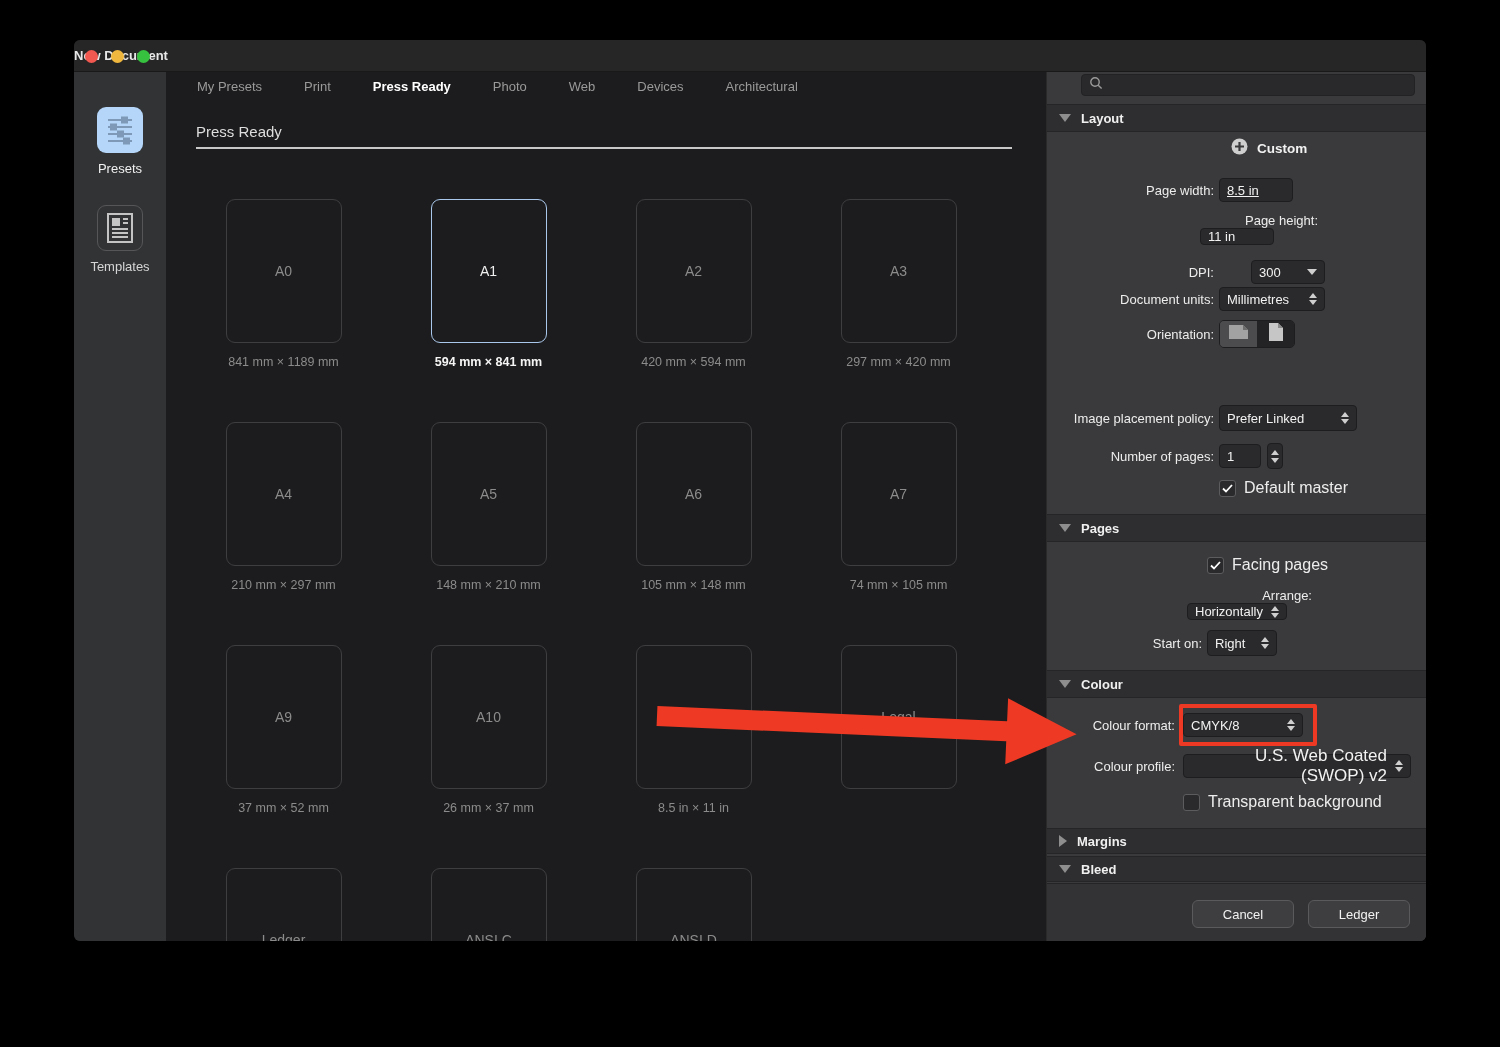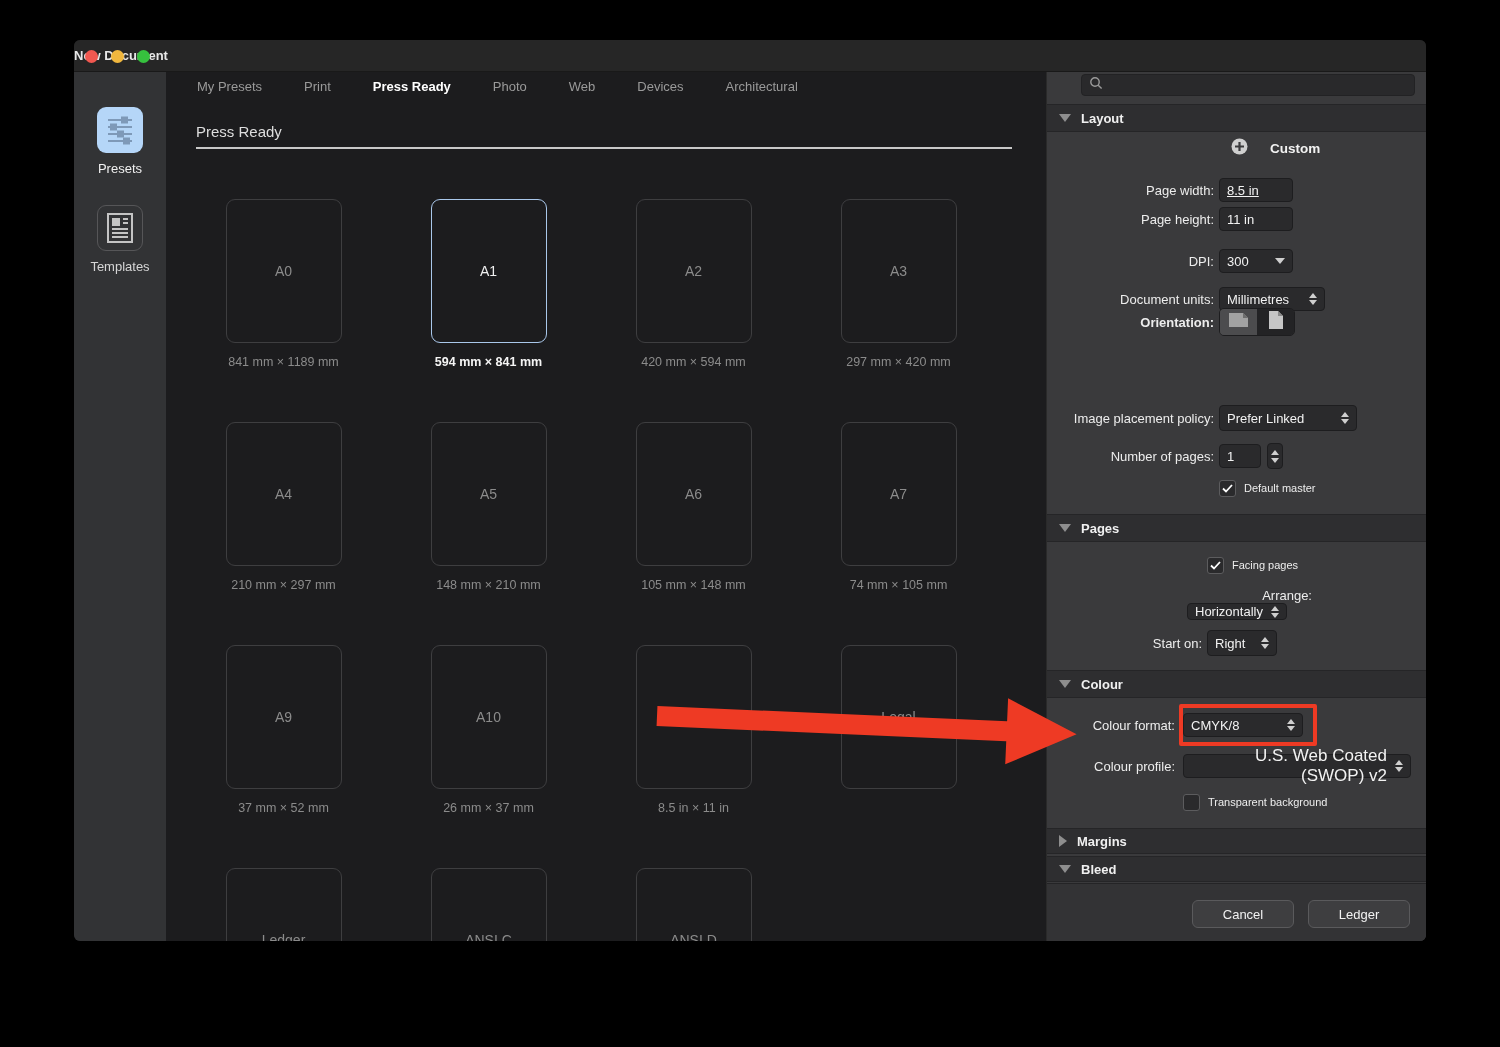--- a/index.html
+++ b/index.html
@@ -62,42 +62,42 @@
 
   .control { background:#2a2a2c; border:1px solid #1d1d1f; border-radius:4px; height:24px;
              color:#f2f2f2; font-size:13px; display:flex; align-items:center; padding:0 7px; }
   .stepper { margin-left:auto; display:flex; flex-direction:column; align-items:center; gap:2px; padding-left:8px; }
   .stp-up { width:0; height:0; border-left:4px solid transparent; border-right:4px solid transparent; border-bottom:5px solid #cfcfcf; }
   .stp-dn { width:0; height:0; border-left:4px solid transparent; border-right:4px solid transparent; border-top:5px solid #cfcfcf; }
   .drop-dn { margin-left:auto; width:0; height:0; border-left:5px solid transparent; border-right:5px solid transparent; border-top:6px solid #cfcfcf; }
 
   .checkbox { width:17px; height:17px; background:#2a2a2c; border:1px solid #5c5c5e; border-radius:3px;
               display:flex; align-items:center; justify-content:center; }
-  .cb-label { margin-left:8px; font-size:11px; color:#ededed; }
+  .cb-label { margin-left:8px; font-size:16px; color:#ededed; }
 
   .seg { width:76px; height:28px; border-radius:5px; overflow:hidden; display:flex; border:1px solid #1d1d1f; }
   .seg-half { width:38px; display:flex; align-items:center; justify-content:center; }
   .seg-left { background:#4c4c4e; }
   .seg-right { background:#232325; }
 
   .num-stepper { margin-left:6px; width:16px; height:26px; background:#2a2a2c; border:1px solid #1d1d1f;
                  border-radius:4px; display:flex; flex-direction:column; align-items:center; justify-content:center; gap:3px; }
 
   .red-box { position:absolute; left:132px; top:632px; width:138px; height:42px;
              border:4px solid #ee3a24; border-radius:2px; }
 
   .footer { position:absolute; left:0; bottom:0; width:380px; height:58px; background:#333335; border-top:1px solid #242426; }
   .btn { position:absolute; top:16px; width:102px; height:28px; background:#3e3e40; border:1px solid #5a5a5c;
          border-radius:6px; color:#f2f2f2; font-size:13px; display:flex; align-items:center; justify-content:center; }
   .btn.cancel { left:145px; } .btn.create { left:261px; }
 
   .arrow-overlay { position:absolute; left:0; top:0; width:1500px; height:1047px; pointer-events:none; z-index:50; }
 
   .custom-row { position:absolute; left:184px; top:62px; height:28px; display:flex; align-items:center; }
-  .custom-label { margin-left:22px; font-size:13.5px; font-weight:700; color:#f2f2f2; }
+  .custom-label { margin-left:9px; font-size:13.5px; font-weight:700; color:#f2f2f2; }
 </style>
 </head>
 <body>
 
 <div class="stage">
   <div class="dialog">
 
     <div class="titlebar">
       <div class="lights">
         <div class="light red"></div>
@@ -289,47 +289,47 @@
         <span class="custom-label">Custom</span>
       </div>
 
       <div class="prow" style="top:105px;">
         <span class="plabel lw">Page width:</span>
         <div class="control" style="width:74px;text-decoration:underline;">
           <span>8.5 in</span>
         </div>
       </div>
 
-      <div class="prow" style="top:134px;">
+      <div class="prow" style="top:141px;flex-direction:column;">
         <span class="plabel lw">Page height:</span>
         <div class="control" style="width:74px;">
           <span>11 in</span>
         </div>
       </div>
 
-      <div class="prow" style="top:176px;">
+      <div class="prow" style="top:187px;gap:32px;">
         <span class="plabel lw">DPI:</span>
         <div class="control" style="width:74px;">
           <span>300</span>
           <span class="drop-dn"></span>
         </div>
       </div>
 
       <div class="prow" style="top:214px;">
         <span class="plabel lw">Document units:</span>
         <div class="control" style="width:106px;">
           <span>Millimetres</span>
           <span class="stepper">
               <span class="stp-up"></span>
               <span class="stp-dn"></span>
             </span>
         </div>
       </div>
 
-      <div class="prow" style="top:236px; height:28px;font-weight:bold;">
+      <div class="prow" style="top:248px; height:28px;">
         <span class="plabel lw">Orientation:</span>
         <div class="seg">
           <div class="seg-half seg-left">
             <span>
               <svg width="19" height="14" viewBox="0 0 19 14">
                 <path d="M0 0 H14 L19 5 V14 H0 Z" fill="#a2a2a2" transform="translate(0,0)"></path>
                 <path d="M14 0 L19 5 H14 Z" fill="#6e6e6e"></path>
               </svg>
             </span>
           </div>

